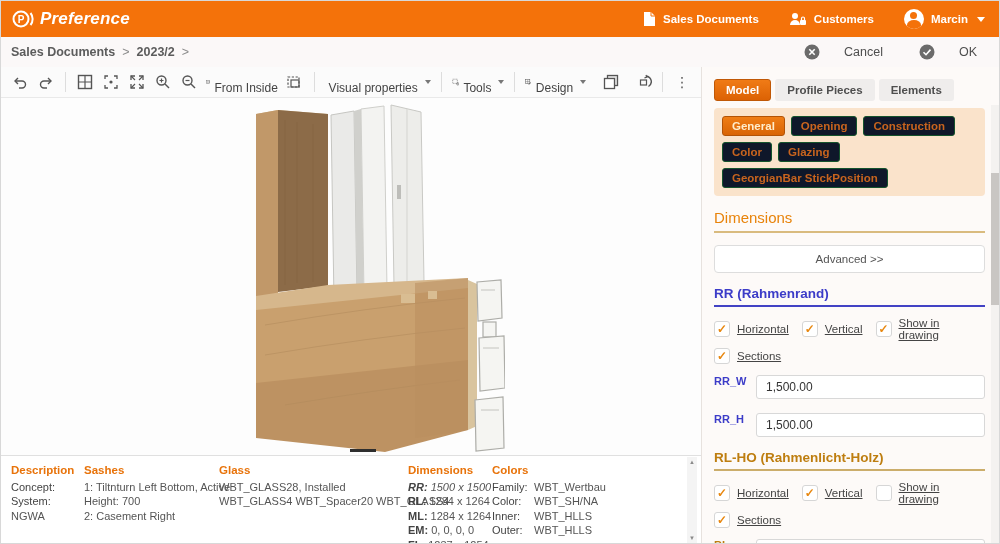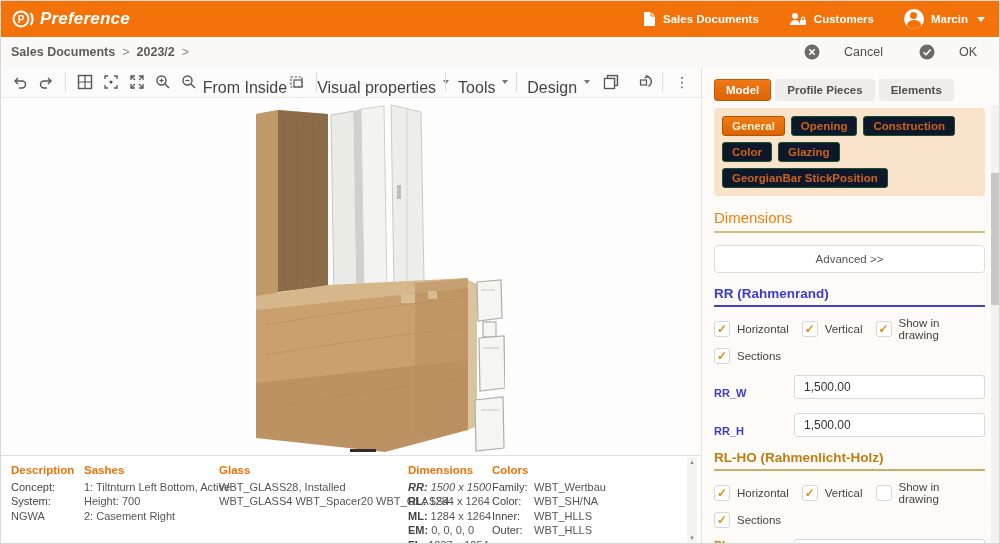--- a/index.html
+++ b/index.html
@@ -26,21 +26,21 @@
   .sub-actions { display:flex; align-items:center; gap:36px; margin-right:6px; }
   .sub-btn { display:flex; align-items:center; gap:24px; font-size:12.5px; color:#4e4e4e; cursor:pointer; }
 
   
   .main { display:flex; height:478px; }
   .workspace { width:700px; position:relative; background:#fff; }
 
   
   .toolbar { height:31px; background:#FBFBFB; border-bottom:1px solid #e9e9e9; display:flex; align-items:center; padding:0 6px; }
   .tbtn { height:24px; min-width:26px; display:flex; align-items:center; justify-content:center; gap:4px; padding:0 4px; color:#555; cursor:pointer; border-radius:3px; }
-  .tlabel { font-size:16px; color:#444; white-space:nowrap;margin-top:12px; }
+  .tlabel { font-size:12px; color:#444; white-space:nowrap;margin-top:12px; }
   .tsep { width:1px; height:20px; background:#ddd; margin:0 6px; }
   .tcaret { width:0; height:0; border-left:3.5px solid transparent; border-right:3.5px solid transparent; border-top:4px solid #777; margin-left:3px; }
   .kebab { font-size:14px; color:#555; line-height:1; }
 
   
   .canvas { position:relative; height:357px; background:#FDFDFD; overflow:hidden; }
   .vline { position:absolute; top:12px; height:236px; width:1px; background:#ECECEA; }
   .model-svg { position:absolute; left:224px; top:2px; }
 
   
@@ -63,25 +63,25 @@
 
   .dim-title { color:#E8830A; font-size:15px; margin-top:13px; }
   .rule-gold { height:2px; background:#D9BB7E; margin-top:5px; }
   .advanced { margin-top:12px; height:28px; width:100%; border:1px solid #ddd; border-radius:4px; background:#fff; display:flex; align-items:center; justify-content:center; font-size:11.5px; color:#555; cursor:pointer; }
 
   .sec-head { font-size:13.5px; font-weight:bold; padding-bottom:4px; margin-top:13px; }
   .sec-head.blue { color:#3C3CC8; border-bottom:2px solid #4242C4; }
   .sec-head.brown { color:#BE7E10; border-bottom:2px solid #CBAD6B; }
 
   .cbrow { display:flex; align-items:center; margin-top:10px; }
-  .cb-item { display:flex; align-items:center; gap:7px; margin-right:13px; font-size:11.5px; color:#444; cursor:pointer; }
+  .cb-item { display:flex; align-items:center; gap:7px; margin-right:13px; font-size:11.5px; color:#444; cursor:pointer;text-decoration:underline; }
   .cb { width:16px; height:16px; border:1px solid #D6D6D6; border-radius:3px; background:#fff; position:relative; flex:none; }
   .cb.on::before { content:"✓"; position:absolute; inset:0; display:flex; align-items:center; justify-content:center; color:#E8870F; font-weight:bold; font-size:12px; }
 
-  .field { display:flex; align-items:flex-end; margin-top:11px;gap:38px; }
+  .field { display:flex; align-items:flex-start; margin-top:11px; }
   .flabel { width:42px; font-size:11px; font-weight:bold; line-height:12px; flex:none; }
   .flabel.blue { color:#3C3CC8; }
   .flabel.brown { color:#BE7E10; }
   .field input { flex:1; height:24px; border:1px solid #D8D8D8; border-radius:3px; padding:0 9px; font-size:12px; color:#333; background:#fff; font-family:"Liberation Sans", sans-serif; outline:none; }
 
   .sp-scrolltrack { position:absolute; right:0; top:38px; bottom:0; width:8px; background:#F4F2F0; }
   .sp-thumb { position:absolute; right:0; top:106px; width:8px; height:132px; background:#C9C6C3; cursor:pointer; }
 
   svg.icon { display:block; }
 </style>

